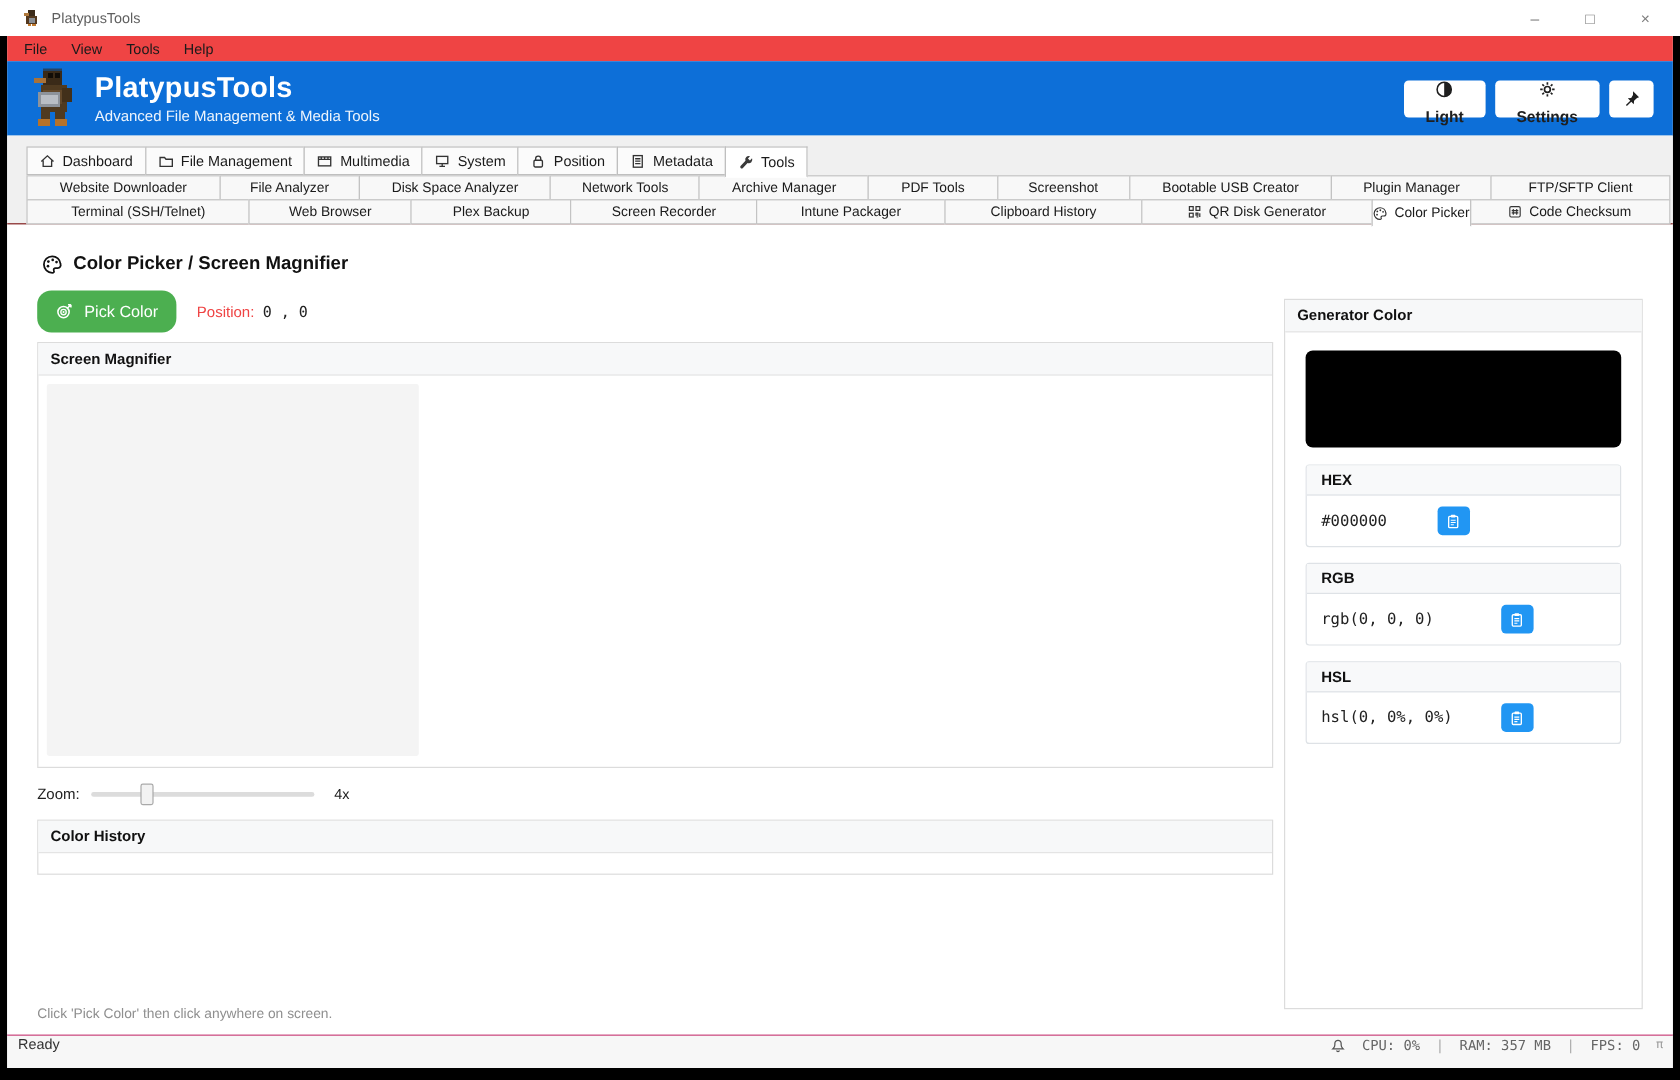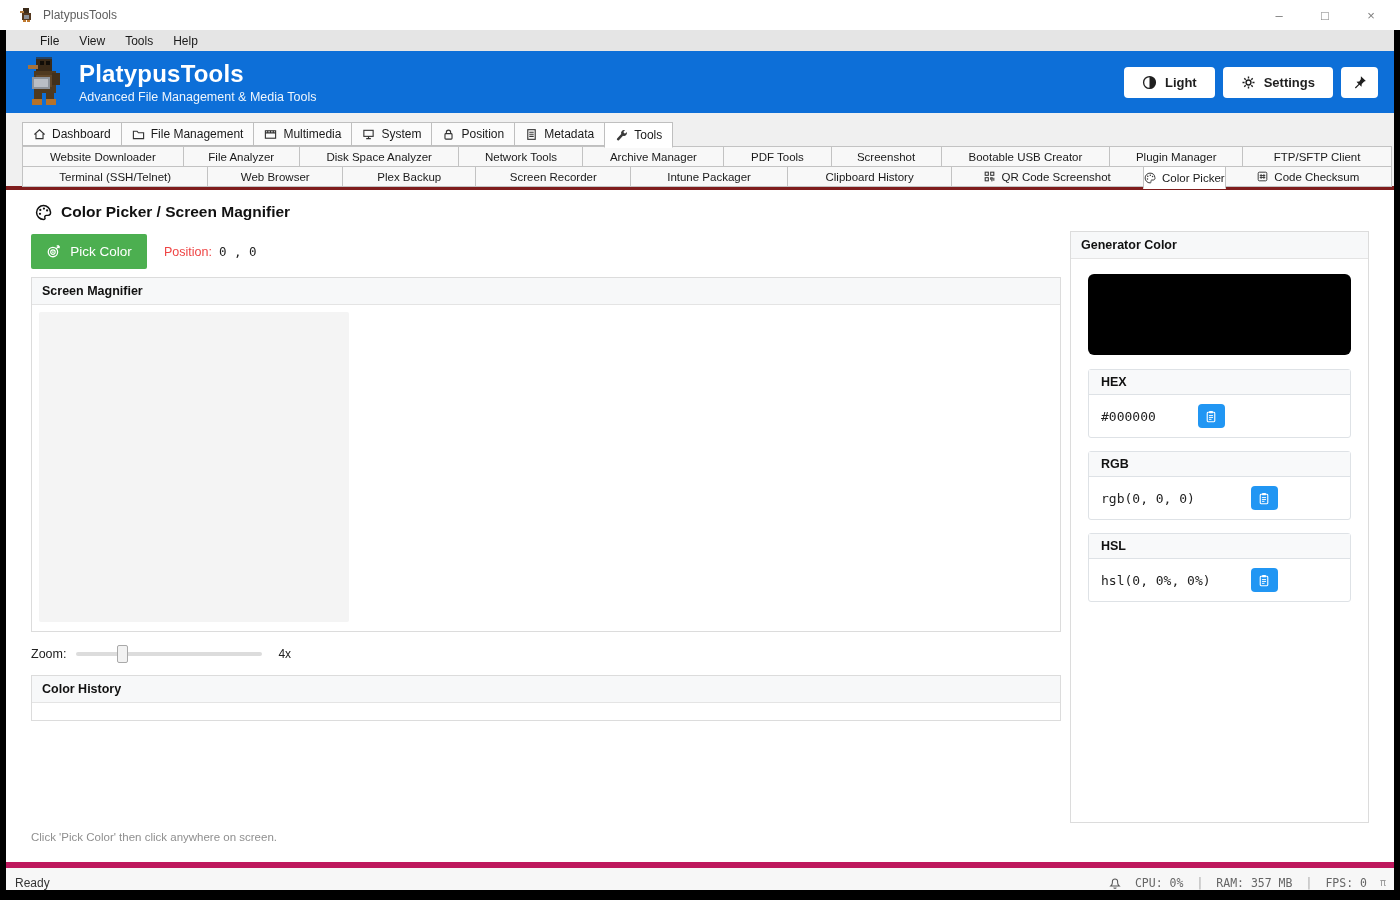--- a/index.html
+++ b/index.html
@@ -12,60 +12,60 @@
   .titlebar .t-text { margin-left:9px; font-size:12px; color:#5f5f5f; }
   .win-controls { margin-left:auto; display:flex; height:30px; margin-right:6px; }
   .win-btn { width:46px; height:30px; display:flex; align-items:center; justify-content:center;
              color:#7d7d7d; font-size:13px; }
 
   
   .frame { position:absolute; left:6px; top:30px; width:1388px; height:860px; background:#fff;
            display:flex; flex-direction:column; }
 
   
-  .menubar { height:21px; background:#e5e5e5; display:flex; align-items:center; padding-left:24px; }
+  .menubar { height:21px; background:#ef4444; display:flex; align-items:center; padding-left:4px; }
   .menu-item { font-size:12px; color:#1a1a1a; padding:2px 10px; cursor:default; }
 
   
   .blueheader { height:62px; background:#0d6fd8; display:flex; align-items:center; padding:0 16px; }
   .logo { width:42px; height:50px; margin-right:15px; }
   .h-titles { display:flex; flex-direction:column; }
   .h-title { color:#fff; font-size:24px; font-weight:bold; line-height:26px; letter-spacing:.2px; }
   .h-sub { color:rgba(255,255,255,.93); font-size:12.5px; margin-top:3px; }
   .h-buttons { margin-left:auto; display:flex; align-items:center; gap:8px; }
   .hbtn { background:#fff; border:none; border-radius:4px; height:31px; padding:0 18px;
           display:flex; align-items:center; gap:8px; font-size:13px; font-weight:700; color:#1f1f1f;
-          font-family:"Liberation Sans",sans-serif; }
+          font-family:"Liberation Sans",sans-serif;flex-direction:column; }
   .hbtn.icon-only { width:37px; padding:0; justify-content:center; }
 
   
   .tabzone { background:#f0f0f0; padding:9px 2px 0 16px; }
   .main-tabs { display:flex; height:24px; position:relative; z-index:2; }
   .main-tab { display:flex; align-items:center; gap:6px; padding:0 10px; font-size:12px; color:#1a1a1a;
               background:#fbfbfb; border:1px solid #bfbfbf; margin-left:-1px; cursor:default; }
   .main-tab:first-child { margin-left:0; }
   .main-tab.selected { background:#fff; border-bottom-color:#fff; position:relative; z-index:4;
                        height:26px; margin-bottom:-2px; }
   .subtab-row { display:flex; height:21px; position:relative; }
   .subtab-row.r2 { margin-top:-1px; z-index:1; }
   .subtab { flex-basis:0; display:flex; align-items:center; justify-content:center; gap:6px;
             border:1px solid #c3c3c3; margin-left:-1px; background:#f8f8f8; font-size:11.5px;
             color:#1a1a1a; white-space:nowrap; cursor:default; }
   .subtab:first-child { margin-left:0; }
   .subtab.selected { background:#fff; border-bottom-color:#fff; position:relative; z-index:6;
                      height:23px; margin-bottom:-2px; }
 
   
-  .content { flex:1; background:#fff; border-top:4px solid #7f1d1d; margin-top:-1px;
-             display:flex; align-items:flex-start; padding:10px 20px 0 25px; position:relative; z-index:0; }
+  .content { flex:1; background:#fff; border-top:1px solid #7f1d1d; margin-top:-1px;
+             display:flex; align-items:center; padding:10px 20px 0 25px; position:relative; z-index:0; }
   .left-col { width:1030px; }
   .page-heading { display:flex; align-items:center; gap:9px; margin:3px 0 0 4px;
                   font-size:15.5px; font-weight:bold; color:#111; }
   .pick-row { display:flex; align-items:center; margin-top:13px; }
-  .pick-btn { width:116px; height:35px; background:#4caf50; border:none; border-radius:2px;
+  .pick-btn { width:116px; height:35px; background:#4caf50; border:none; border-radius:12px;
               color:#fff; font-size:13.5px; display:flex; align-items:center; justify-content:center;
               gap:9px; font-family:"Liberation Sans",sans-serif; }
   .pos-label { margin-left:17px; font-size:12.5px; color:#ef4444; }
   .pos-value { margin-left:7px; font-size:12.5px; color:#222; font-family:"DejaVu Sans Mono","Liberation Mono",monospace; }
 
   .panel { border:1px solid #dcdcdc; margin-top:8px; background:#fff; }
   .panel-header { background:#f7f8f9; border-bottom:1px solid #e4e4e4; padding:6px 10px;
                   font-size:12.5px; font-weight:bold; color:#111; }
   .magnifier-body { height:326px; padding:7px; }
   .magnifier-canvas { width:310px; height:310px; background:#f4f4f4; border-radius:2px; }
@@ -92,22 +92,22 @@
                  font-size:12.5px; font-weight:bold; color:#111; }
   .card-body { display:flex; align-items:center; padding:9px 12px; }
   .card-value { font-size:13px; color:#222; font-family:"DejaVu Sans Mono","Liberation Mono",monospace; }
   .copy-btn { width:27px; height:24px; background:#2196f3; border:none; border-radius:4px;
               display:flex; align-items:center; justify-content:center; }
   .card-hex .copy-btn { margin-left:42px; }
   .card-rgb .copy-btn { margin-left:56px; }
   .card-hsl .copy-btn { margin-left:40px; }
 
   
-  .statusbar { height:28px; background:#f7f7f7; border-top:6px solid #be185d;
-               display:flex; align-items:flex-end; padding:0 8px 0 9px; }
+  .statusbar { height:28px; background:#f7f7f7; border-top:1px solid #be185d;
+               display:flex; align-items:flex-start; padding:0 8px 0 9px; }
   .status-left { font-size:12px; color:#333; }
   .status-right { margin-left:auto; display:flex; align-items:center; gap:13px;
                   font-family:"DejaVu Sans Mono","Liberation Mono",monospace; font-size:11.5px; color:#666; }
   .status-sep { color:#aaa; }
   .pi-glyph { font-size:10px; color:#999; font-family:"DejaVu Sans",sans-serif; }
 
   .ico { flex:none; display:inline-flex; align-items:center; justify-content:center; }
 </style>
 </head>
 <body>
@@ -306,21 +306,21 @@
         </div>
       <div class="subtab" style="flex-grow:180">
         <span class="ico">
             <svg width="11" height="11" viewBox="0 0 14 14" fill="none" stroke="#333" stroke-width="1.3">
               <rect x="1.5" y="1.5" width="4" height="4"></rect>
               <rect x="8.5" y="1.5" width="4" height="4"></rect>
               <rect x="1.5" y="8.5" width="4" height="4"></rect>
               <path d="M8.5 8.5h2v2h-2zM12.5 8.5v4M9 12.5h2"></path>
             </svg>
           </span>
-        <span>QR Code Screenshot</span>
+        <span>QR Disk Generator</span>
       </div>
       <div class="subtab selected">
         <span class="ico">
             <svg width="12" height="12" viewBox="0 0 16 16">
               <path d="M8 1.5a6.5 6.5 0 1 0 0 13c1.3 0 1.7-.9 1.3-1.8-.4-1 .2-2 1.3-2h1.7a2.4 2.4 0 0 0 2.2-3.3A6.5 6.5 0 0 0 8 1.5z" fill="none" stroke="#333" stroke-width="1.3"></path>
               <circle cx="5" cy="5.6" r="1" fill="#333"></circle>
               <circle cx="8.4" cy="4.3" r="1" fill="#333"></circle>
               <circle cx="11.4" cy="6" r="1" fill="#333"></circle>
               <circle cx="4.7" cy="9.2" r="1" fill="#333"></circle>
             </svg>

